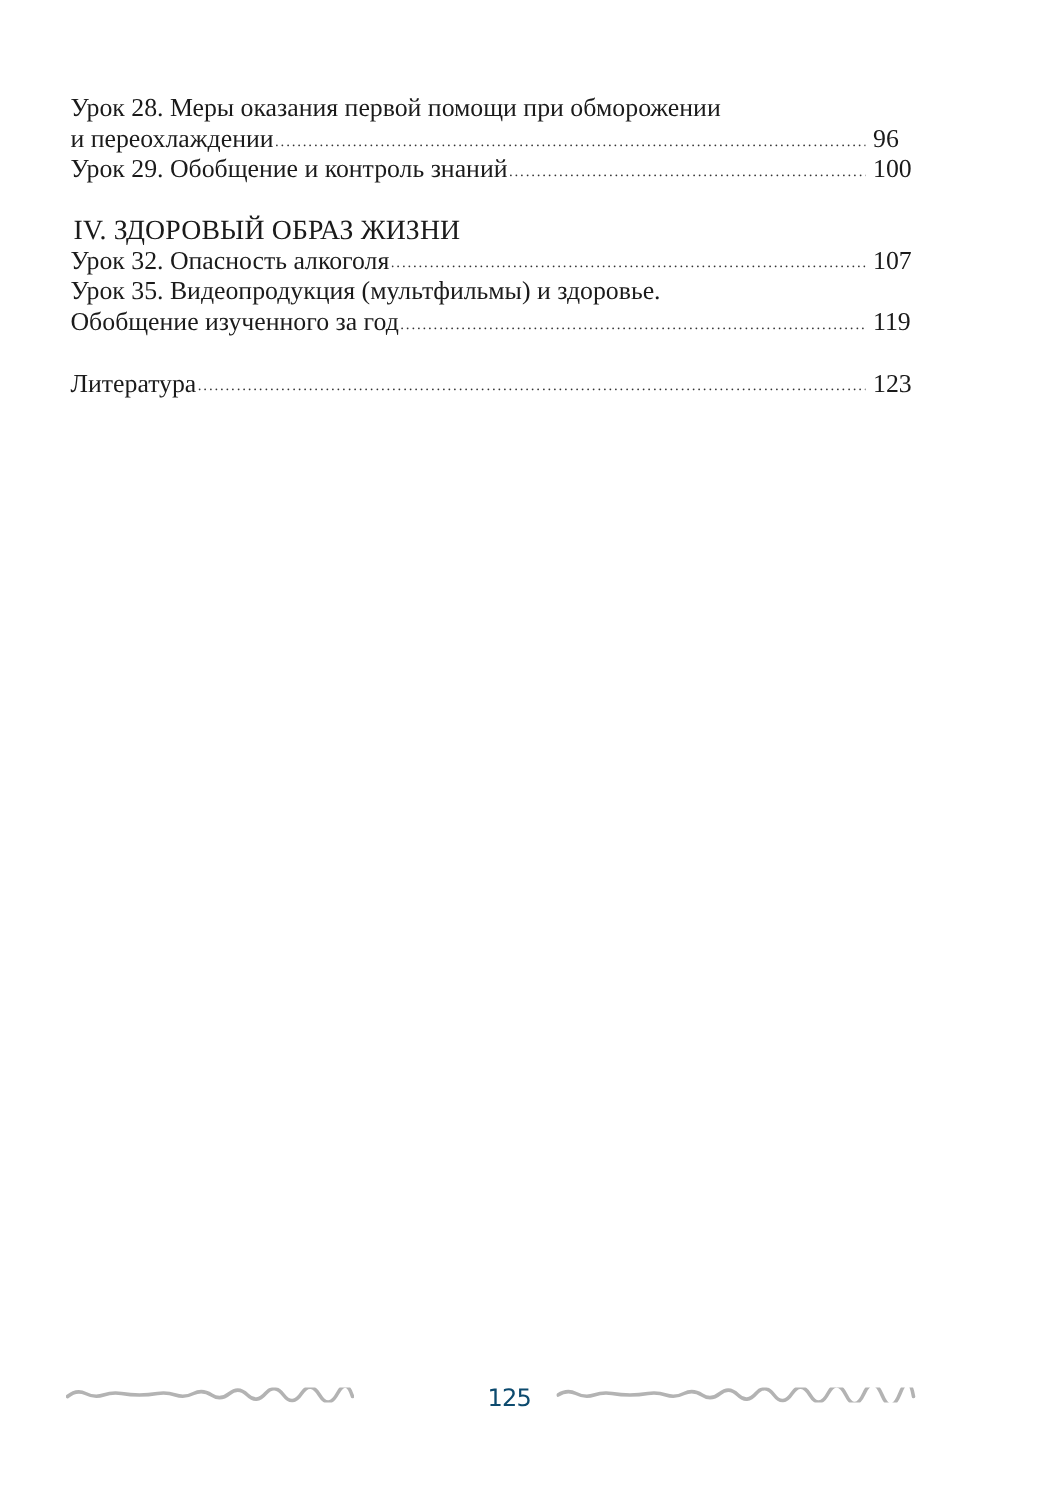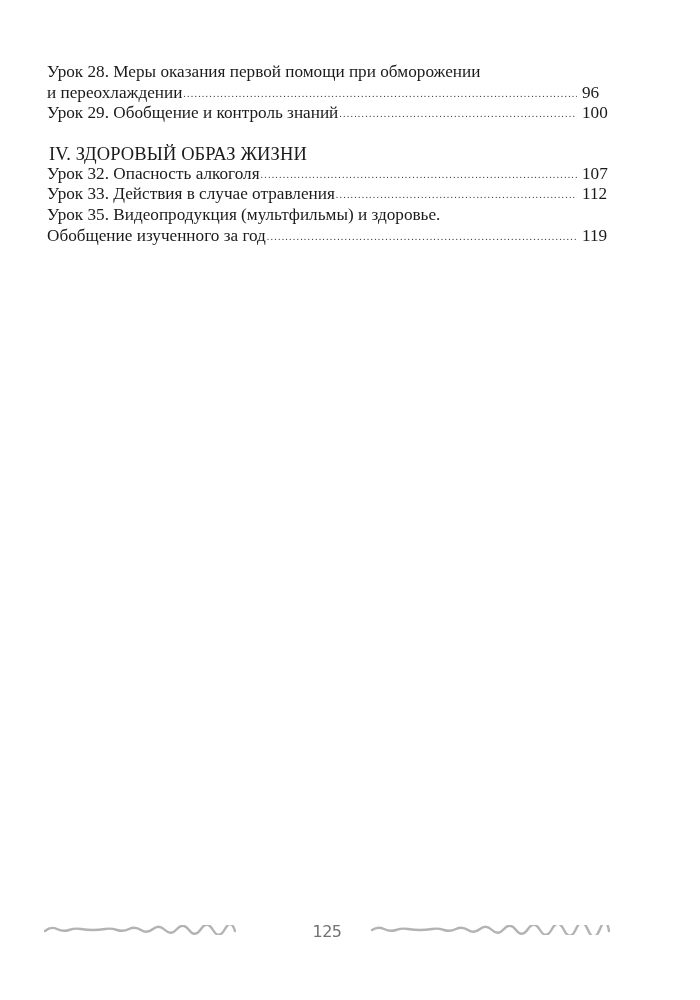--- a/index.html
+++ b/index.html
@@ -87,24 +87,24 @@
       left: 44px;
     }
     .wave-right {
       left: 371px;
     }
     .page-number {
       position: absolute;
       left: 300px;
       width: 54px;
       top: 4px;
-      text-align: center;
+      text-align: right;
       font-family: "DejaVu Sans", "Liberation Sans", sans-serif;
       font-size: 16px;
-      color: #737373;
+      color: #0c4a6e;
       letter-spacing: -0.5px;
     }
   </style>
 </head>
 <body>
 
 <div class="toc">
 
   <div class="entry">
     <span class="line1">Урок 28. Меры оказания первой помощи при обморожении</span>
@@ -127,40 +127,40 @@
 
 
   <div class="entry">
     <div class="row">
       <span class="title">Урок 32. Опасность алкоголя</span>
       <span class="leader"></span>
       <span class="page">107</span>
     </div>
   </div>
 
-  <div class="entry">
-    <div class="row">
-      <span class="title">Урок 33. Действия в случае отравления</span>
-      <span class="leader"></span>
-      <span class="page">112</span>
-    </div>
-  </div>
 
 
   <div class="entry">
     <span class="line1">Урок 35. Видеопродукция (мультфильмы) и здоровье.</span>
     <div class="row">
       <span class="title">Обобщение изученного за год</span>
       <span class="leader"></span>
       <span class="page">119</span>
     </div>
   </div>
 
   <div class="spacer"></div>
 
+  <div class="entry">
+    <div class="row">
+      <span class="title">Литература</span>
+      <span class="leader"></span>
+      <span class="page">123</span>
+    </div>
+  </div>
 
 </div>
 
 <div class="footer">
   <svg class="wave wave-left" width="192" height="10" viewBox="0 0 192 10">
     <path d="M1 6 Q 7 1 13 4 T 25 5 T 37 4 T 49 5 T 61 4 T 73 5 T 85 4 T 97 5 T 109 4 T 121 5 T 133 4 T 145 5 T 157 4 T 169 5 T 181 4 T 191 6" fill="none" stroke="#b3b3b3" stroke-width="2.4" stroke-linecap="round"></path>
   </svg>
   <span class="page-number">125</span>
   <svg class="wave wave-right" width="240" height="10" viewBox="0 0 240 10">
     <path d="M1 5 Q 7 1 13 4 T 25 5 T 37 4 T 49 5 T 61 4 T 73 5 T 85 4 T 97 5 T 109 4 T 121 5 T 133 4 T 145 5 T 157 4 T 169 5 T 181 4 T 193 5 T 205 4 T 217 5 T 229 4 T 238 6" fill="none" stroke="#b3b3b3" stroke-width="2.4" stroke-linecap="round"></path>

